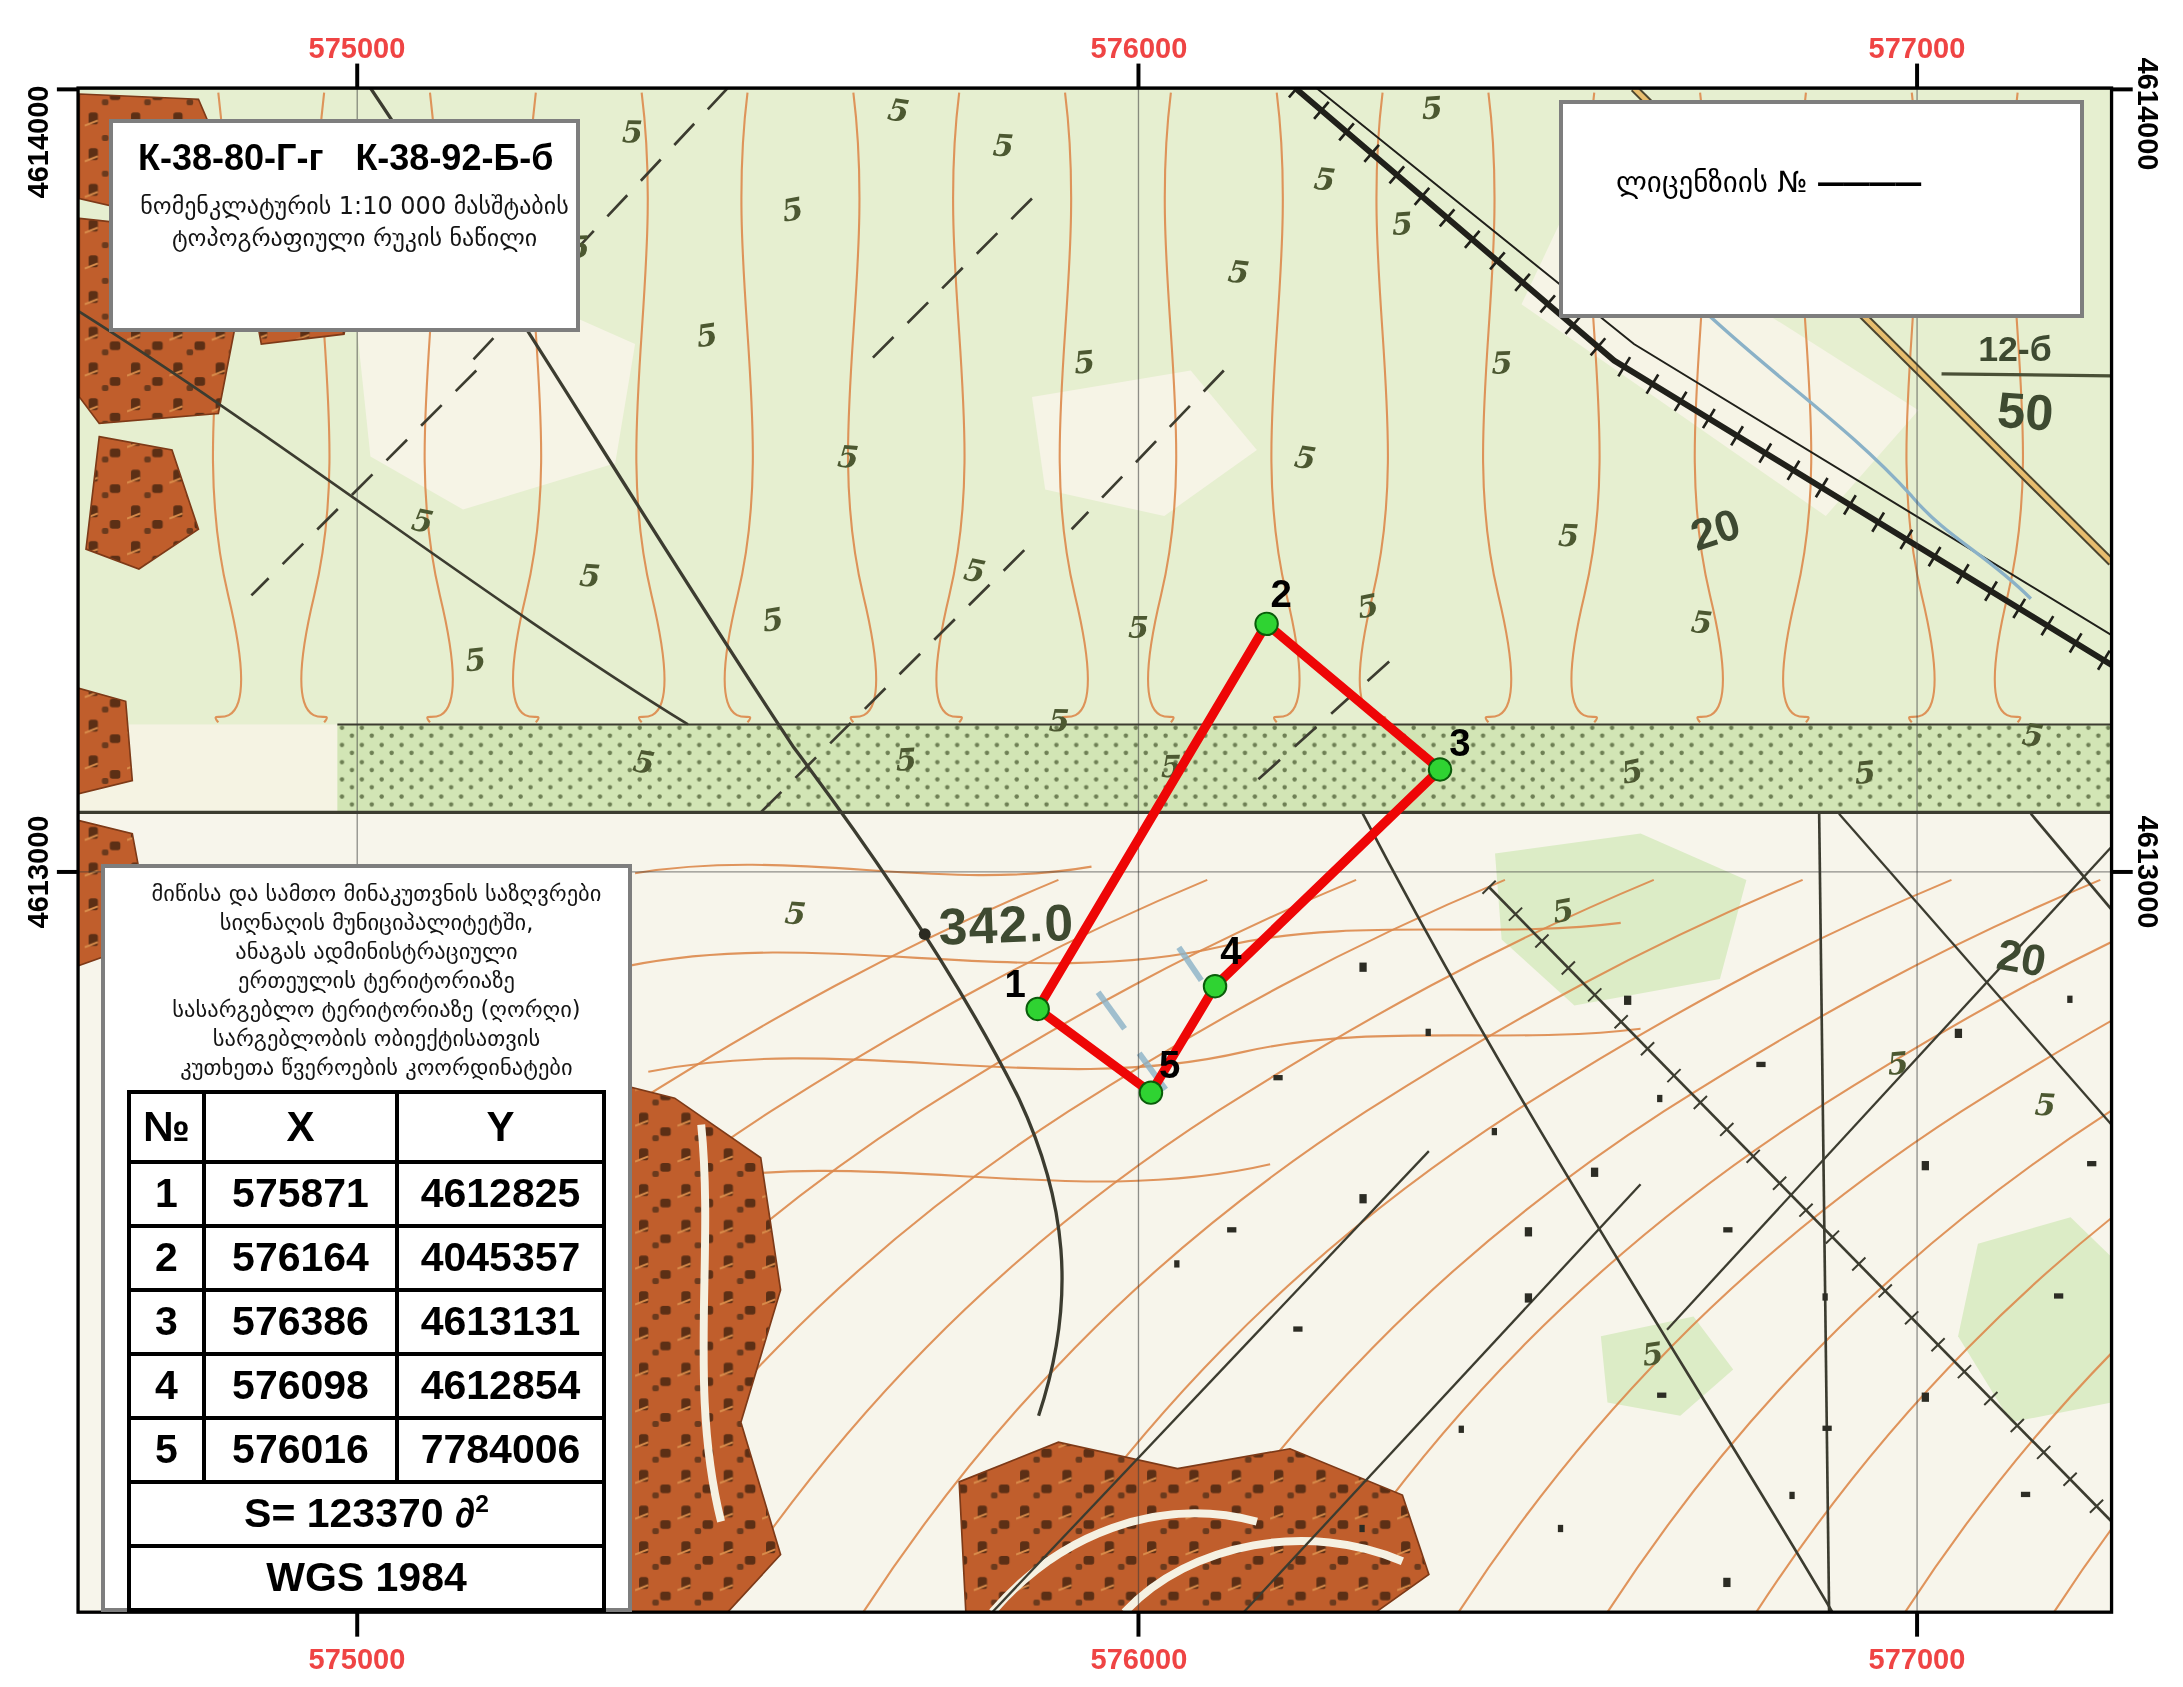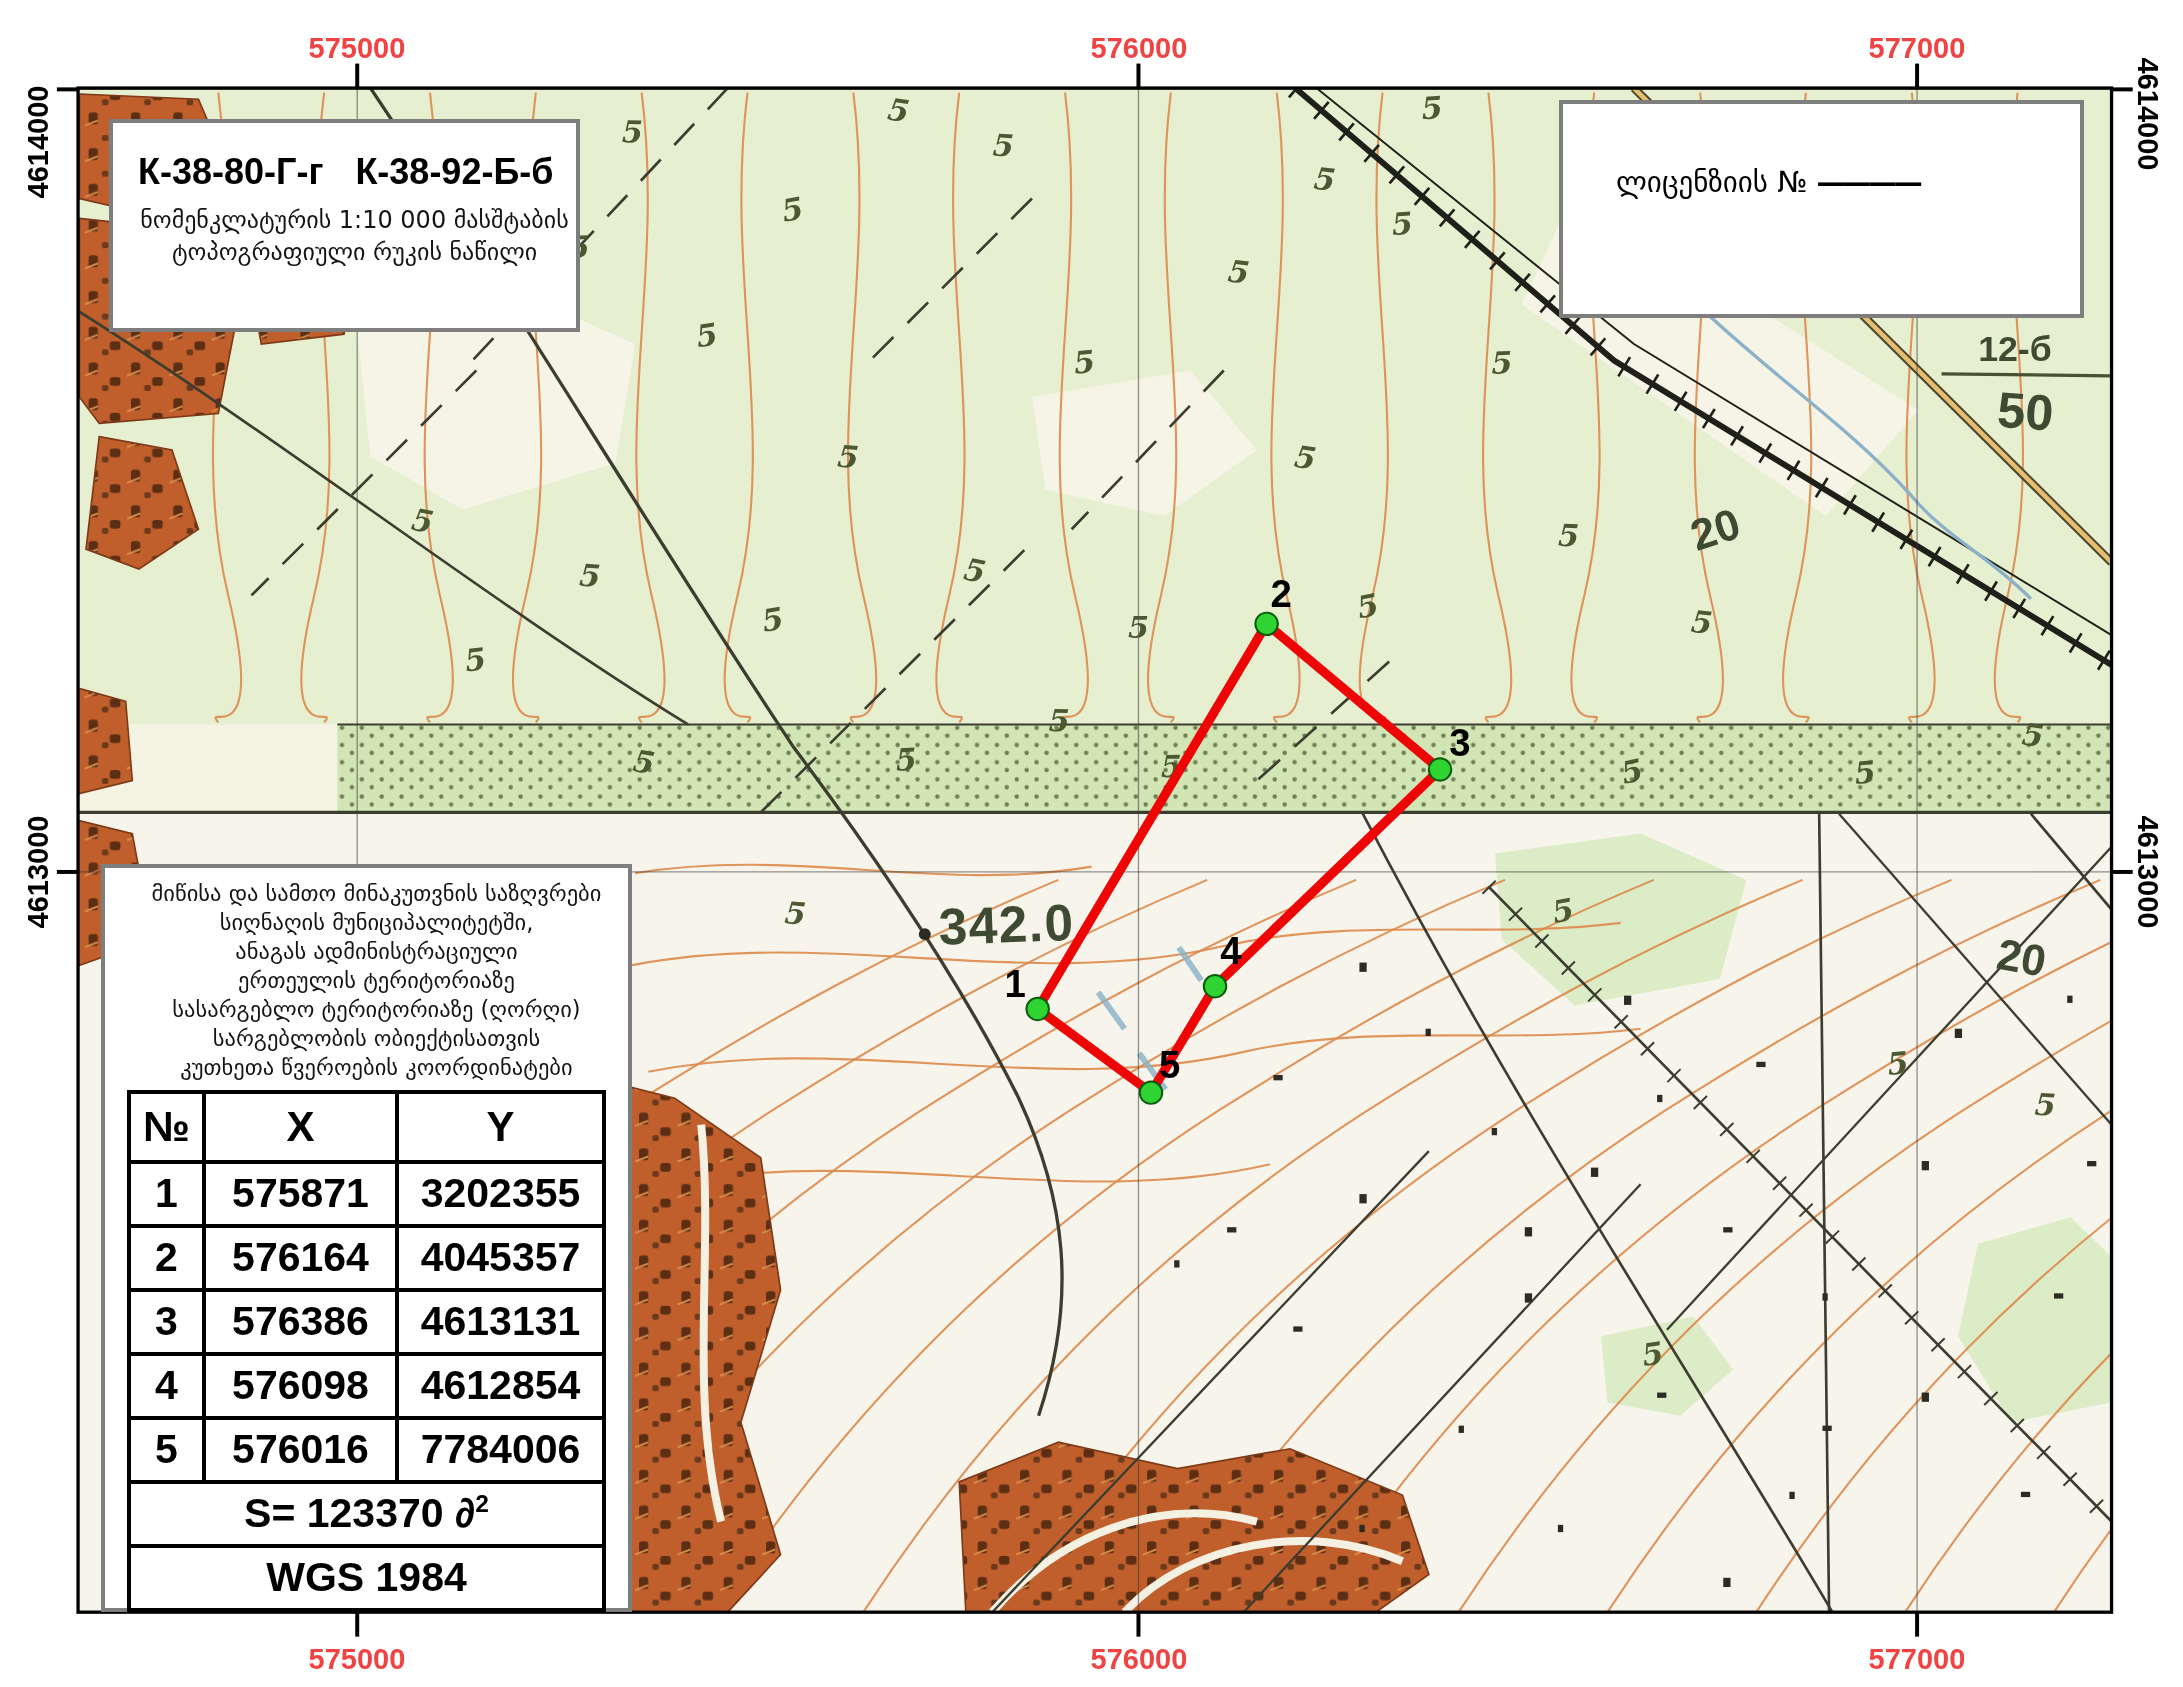--- a/index.html
+++ b/index.html
@@ -7,21 +7,21 @@
         font-family:"Liberation Sans",sans-serif;}
   #mapsvg{position:absolute;left:0;top:0;}
   
   .tick-h{position:absolute;font:bold 29px "Liberation Sans",sans-serif;color:#ef4444;
           transform:translateX(-50%);white-space:nowrap;}
   .tick-v{position:absolute;font:bold 29px "Liberation Sans",sans-serif;color:#000;
           white-space:nowrap;transform:translate(-50%,-50%) rotate(-90deg);}
   .tick-v.right{transform:translate(-50%,-50%) rotate(90deg);}
   
   .wbox{position:absolute;background:#ffffff;border:4.6px solid #7e7e7e;box-sizing:border-box;}
-  #info-box{left:109px;top:119px;width:471px;height:213px;padding-top:24px;}
+  #info-box{left:109px;top:119px;width:471px;height:213px;padding-top:10px;}
   .nomen-row{display:flex;justify-content:space-between;padding:4px 22.5px 0 25px;}
   .nomen-row span{font:bold 36px "Liberation Sans",sans-serif;color:#000;}
   .geo-line{font:24px "DejaVu Sans",sans-serif;color:#141414;text-align:center;line-height:32px;margin-left:20px;}
   #info-geo{margin-top:10.6px;}
   #license-box{left:1559px;top:100px;width:525px;height:218px;}
   #license-text{position:absolute;left:53px;top:61px;font:29px "DejaVu Sans",sans-serif;color:#000;}
   #license-text .dash{letter-spacing:-3.3px;font-weight:bold;}
   
   #desc-panel{left:101px;top:864px;width:531px;height:748px;border-width:4px;}
   #desc-lines{margin-top:10.6px;}
@@ -320,21 +320,21 @@
       <tr>
         <th class="col-n">№</th>
         <th class="col-x">X</th>
         <th class="col-y">Y</th>
       </tr>
     </thead>
     <tbody id="coord-tbody">
           <tr>
             <td>1</td>
             <td>575871</td>
-            <td>3202355</td>
+            <td>4612825</td>
           </tr>
           <tr>
             <td>2</td>
             <td>576164</td>
             <td>4045357</td>
           </tr>
           <tr>
             <td>3</td>
             <td>576386</td>
             <td>4613131</td>

